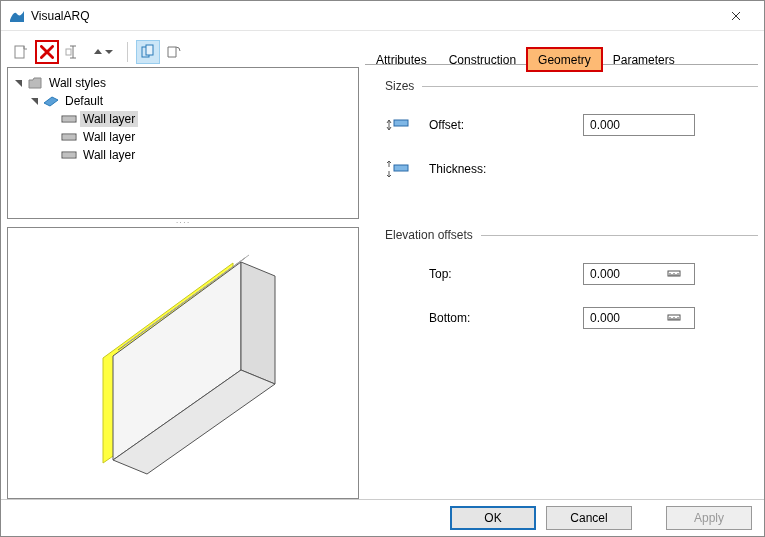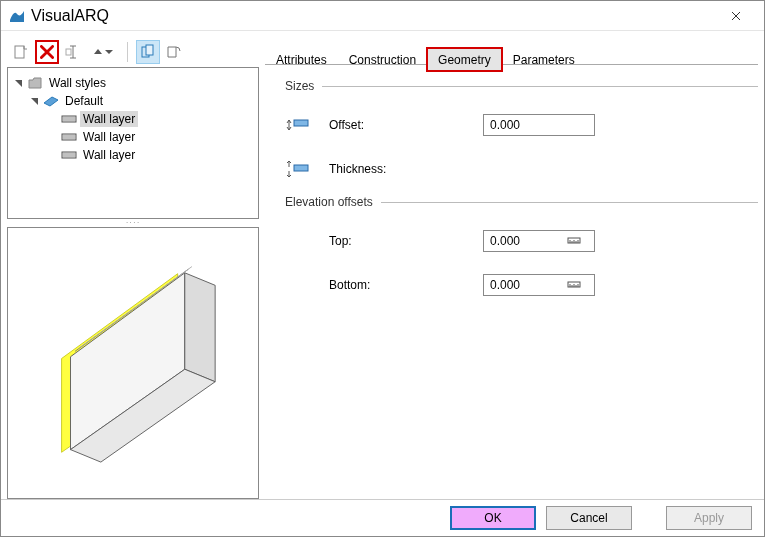--- a/index.html
+++ b/index.html
@@ -1,54 +1,54 @@
 <!DOCTYPE html>
 <html><head>
 <meta charset="utf-8">
 <style>
 * { box-sizing: border-box; margin: 0; padding: 0; font-family: "Segoe UI", Tahoma, sans-serif; font-size: 12px; }
 body { background: #fff; width: 765px; height: 537px; border: 1px solid #888; display: flex; flex-direction: column; }
 .titlebar { height: 30px; display: flex; align-items: center; padding: 0 8px; border-bottom: 1px solid #e5e5e5; }
 .titlebar .app-icon { width: 16px; height: 16px; margin-right: 6px; }
-.titlebar .title { flex: 1; font-size: 16px; }
+.titlebar .title { flex: 1; font-size: 12px; }
 .titlebar .close { width: 40px; height: 30px; display: flex; align-items: center; justify-content: center; }
 .content { flex: 1; display: flex; padding: 6px 6px 0 6px; gap: 6px; }
-.left { width: 252px; display: flex; flex-direction: column; }
+.left { width: 352px; display: flex; flex-direction: column; }
 .toolbar { height: 30px; display: flex; align-items: center; gap: 2px; padding: 0 2px; }
 .tbtn { width: 24px; height: 24px; display: flex; align-items: center; justify-content: center; border: 1px solid transparent; }
 .tbtn.active { background: #cce6f7; border: 1px solid #99cdee; }
 .tbtn.dropdown { width: 32px; }
 .tbtn.dropdown::after { content: ""; margin-left: 3px; border: 4px solid transparent; border-top-color: #555; position: relative; top: 2px; }
 .tsep { width: 1px; height: 20px; background: #ccc; margin: 0 6px; }
 .red-box { border: 2px solid #d40000; }
 .grip { height: 6px; display: flex; justify-content: center; align-items: center; color: #999; font-size: 8px; letter-spacing: 1px; }
 .tree { flex: 0 0 auto; height: 152px; border: 1px solid #888; padding: 6px 4px; overflow: auto; }
 .tree-row { display: flex; align-items: center; height: 18px; white-space: nowrap; }
 .tree-row.sel span.label { background: #d9d9d9; }
 .tw { display: inline-flex; width: 12px; justify-content: center; align-items: center; cursor: pointer; }
 .icon { width: 16px; height: 14px; display: inline-flex; align-items: center; justify-content: center; margin: 0 3px; }
 .label { padding: 1px 3px; }
 .preview { flex: 1; border: 1px solid #888; display: flex; align-items: center; justify-content: center; margin-top: 2px; background: #fff; }
 .right { flex: 1; display: flex; flex-direction: column; padding-top: 4px; }
 .tabs { display: flex; border-bottom: 1px solid #aaa; position: relative; height: 24px;}
 .tab { padding: 4px 10px 3px; border: 1px solid transparent; position: relative; top: 7px; }
-.tab.active { border: 1px solid #aaa; border-bottom: 1px solid #fff; background: #e5e5e5; }
+.tab.active { border: 1px solid #aaa; border-bottom: 1px solid #fff; background: #fdba74; }
 .tab.hl { outline: 2px solid #d40000; outline-offset: -1px; }
 .panel { flex: 1; padding: 10px 0 0 20px; }
 .group-title { display: flex; align-items: center; font-size: 12px; color: #333; margin: 4px 0 10px; }
 .group-title .line { flex: 1; height: 1px; background: #bbb; margin-left: 8px; }
 .field-row { display: flex; align-items: center; height: 44px; }
 .field-icon { width: 44px; display: flex; justify-content: flex-start; }
 .field-label { width: 140px; font-size: 12px; }
 .field-input { width: 112px; height: 22px; border: 1px solid #888; padding: 2px 20px 2px 6px; font-size: 12px; position: relative; }
 .units-btn { position: absolute; right: 2px; top: 2px; width: 16px; height: 16px; display: flex; align-items: center; justify-content: center; }
 .input-wrap { position: relative; width: 115px; padding-left: 14px; }
 .bottom { height: 42px; border-top: 1px solid #ccc; display: flex; justify-content: flex-end; align-items: center; gap: 10px; padding: 0 12px; }
 .btn { width: 86px; height: 24px; border: 1px solid #999; background: #e9e9e9; display: flex; align-items: center; justify-content: center; font-size: 12px; }
-.btn.primary { border: 2px solid #1a6fb8; background: #f0abfc; }
+.btn.primary { border: 2px solid #1a6fb8; background: #e5e5e5; }
 .btn.disabled { color: #999; background: #eee; margin-left: 24px; }
 </style>
 </head>
 <body>
 
 <div class="titlebar">
   <span class="app-icon">
     <svg viewBox="0 0 16 16" width="16" height="16">
         <path fill="#2a7ab8" d="M1 12 Q5 2 8 6 Q11 10 15 3 L15 14 L1 14 Z"></path>
       </svg>
@@ -203,21 +203,21 @@
       <div class="field-row">
         <div class="field-icon">
           <svg width="26" height="22" viewBox="0 0 26 22">
               <path stroke="#555" fill="none" d="M4 3 L4 9 M2 5 L4 3 L6 5 M4 13 L4 19 M2 17 L4 19 L6 17"></path>
               <rect x="9" y="7" width="14" height="6" fill="#7fb7e6" stroke="#2a6aa8"></rect>
             </svg>
         </div>
         <div class="field-label">Thickness:</div>
       </div>
 
-      <div class="group-title" style="margin-top:4px">
+      <div class="group-title" style="margin-top:37px">
         <span>Elevation offsets</span>
           <div class="line"></div>
       </div>
 
       <div class="field-row">
         <div class="field-icon"></div>
         <div class="field-label">Top:</div>
         <div class="input-wrap">
           <input class="field-input" value="0.000" style="">
           <span class="units-btn">

